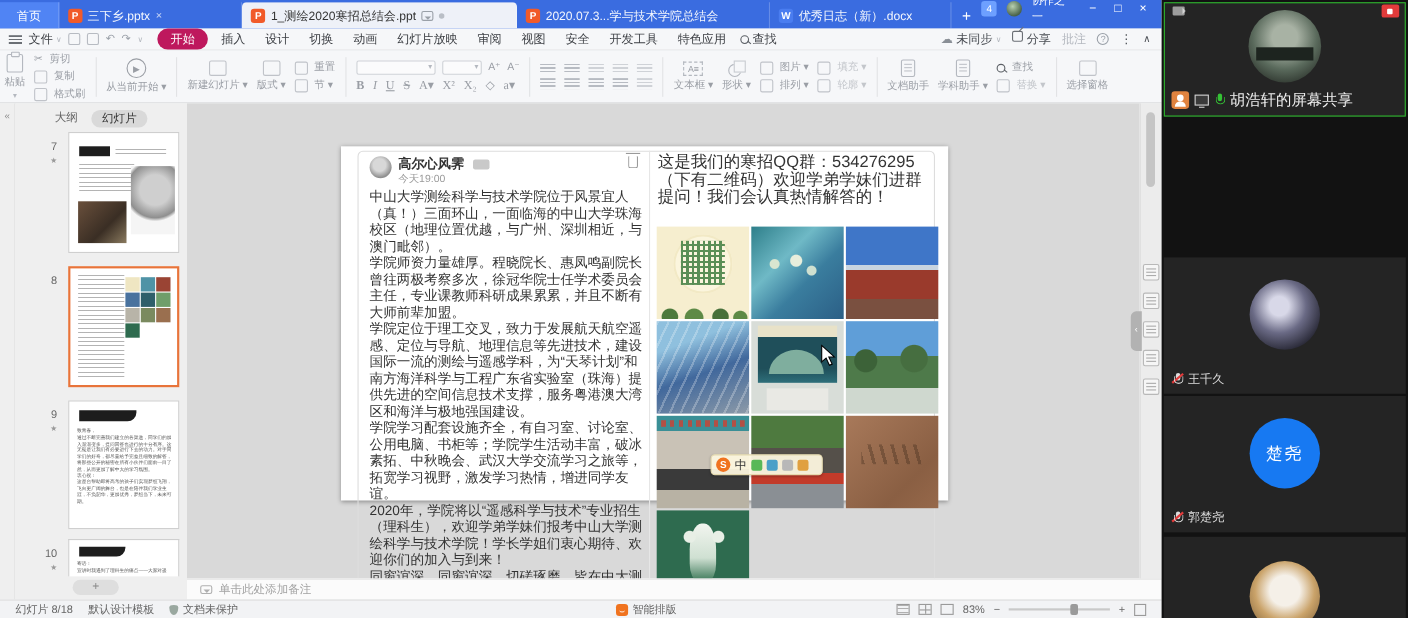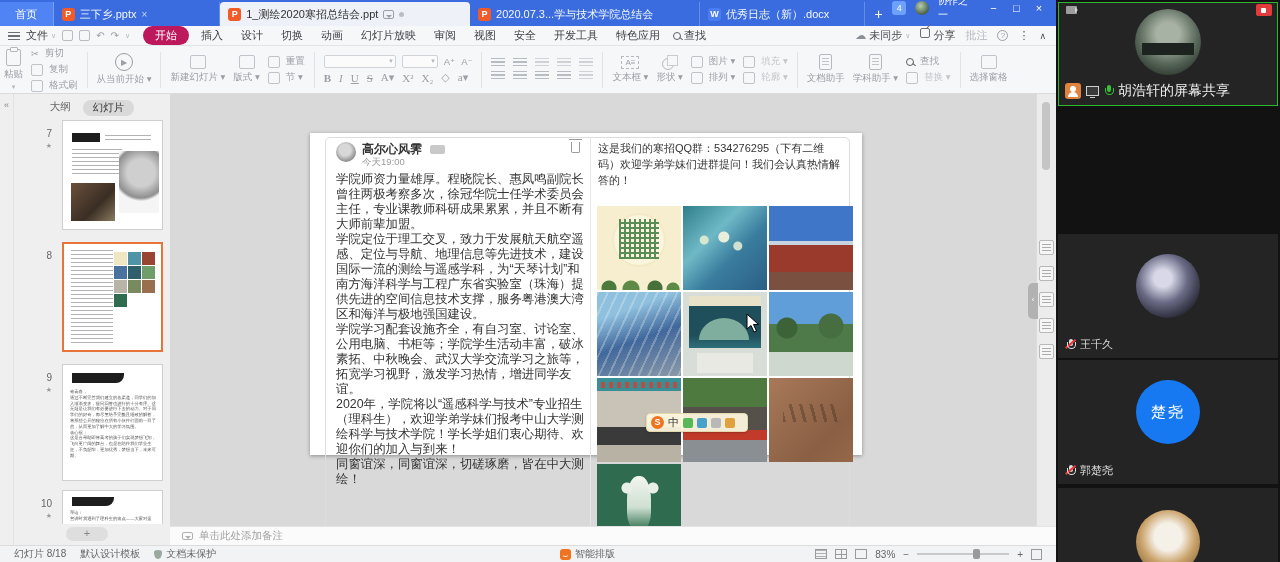--- a/index.html
+++ b/index.html
@@ -101,21 +101,21 @@
   .slide { position:absolute; left:140px; top:3px; width:552px; height:322px; background:#fff; box-shadow:0 1px 4px rgba(0,0,0,.35);margin-top:36px; }
   .post-frame { position:absolute; left:15px; top:4px; width:525px; height:413px; border:1px solid #ddd; border-radius:5px; }
   .col-div { position:absolute; left:280px; top:4px; width:1px; height:413px; background:#e6e6e6; }
   .post-avatar { position:absolute; left:26px; top:9px; width:20px; height:20px; border-radius:50%; background:radial-gradient(circle at 45% 40%,#d8d8d8 0 35%,#8f8f8f 70%,#c9c9c9); }
   .post-author { position:absolute; left:52px; top:8px; font-size:12px; font-weight:bold; color:#333; }
   .post-badge { position:absolute; left:120px; top:12px; width:15px; height:9px; background:#c9c9c9; border-radius:2px; }
   .post-time { position:absolute; left:52px; top:23px; font-size:9.5px; color:#9a9a9a; }
   .trash { position:absolute; left:261px; top:9px; width:9px; height:11px; border:1.2px solid #9a9a9a; border-top:none; border-radius:0 0 2px 2px; }
   .trash::before { content:""; position:absolute; left:-3px; top:-3px; width:13px; height:1.4px; background:#9a9a9a; }
   .post-text { position:absolute; left:26px; top:39px; width:253px; font-size:12.4px; line-height:15px; color:#333; }
-  .intro-text { position:absolute; left:288px; top:7px; width:248px; font-size:11px; line-height:16px; color:#333; }
+  .intro-text { position:absolute; left:288px; top:7px; width:248px; font-size:15px; line-height:16px; color:#333; }
   .pgrid { position:absolute; left:287px; top:73px; width:256px; }
   .pcell { position:absolute; width:84px; height:84px; overflow:hidden; }
 
   .cell-qr { background:#f6eecf; }
   .cell-qr::before { content:""; position:absolute; left:15px; top:7px; width:54px; height:54px; border-radius:50%; background:#fbf5dd;
       box-shadow:inset 0 0 0 2px #f2e9c5; }
   .cell-qr::after { content:""; position:absolute; left:22px; top:13px; width:40px; height:40px;
       background:repeating-linear-gradient(0deg,#3f7d3f 0 2px,transparent 2px 5px),repeating-linear-gradient(90deg,#3f7d3f 0 2px,transparent 2px 5px); opacity:.85; }
   .cell-qr .trees { position:absolute; left:0; bottom:0; width:84px; height:16px;
       background:radial-gradient(circle at 12px 14px,#4c7a3c 0 7px,transparent 8px),radial-gradient(circle at 34px 15px,#5d8a46 0 8px,transparent 9px),radial-gradient(circle at 58px 14px,#47703a 0 7px,transparent 8px),radial-gradient(circle at 76px 15px,#5d8a46 0 6px,transparent 7px); }
@@ -485,20 +485,21 @@
       <div class="post-frame"></div>
       <div class="col-div"></div>
 
       <span class="post-avatar"></span>
       <span class="post-author">高尔心风霁</span>
       <span class="post-badge"></span>
       <span class="post-time">今天19:00</span>
       <span class="trash"></span>
 
       <div class="post-text">
+        <div>中山大学测绘科学与技术学院位于风景宜人（真！）三面环山，一面临海的中山大学珠海校区（地理位置优越，与广州、深圳相近，与澳门毗邻）。</div>
         <div>学院师资力量雄厚。程晓院长、惠凤鸣副院长曾往两极考察多次，徐冠华院士任学术委员会主任，专业课教师科研成果累累，并且不断有大师前辈加盟。</div>
         <div>学院定位于理工交叉，致力于发展航天航空遥感、定位与导航、地理信息等先进技术，建设国际一流的测绘与遥感学科，为“天琴计划”和南方海洋科学与工程广东省实验室（珠海）提供先进的空间信息技术支撑，服务粤港澳大湾区和海洋与极地强国建设。</div>
         <div>学院学习配套设施齐全，有自习室、讨论室、公用电脑、书柜等；学院学生活动丰富，破冰素拓、中秋晚会、武汉大学交流学习之旅等，拓宽学习视野，激发学习热情，增进同学友谊。</div>
         <div>2020年，学院将以“遥感科学与技术”专业招生（理科生），欢迎学弟学妹们报考中山大学测绘科学与技术学院！学长学姐们衷心期待、欢迎你们的加入与到来！</div>
         <div>同窗谊深，同窗谊深，切磋琢磨，皆在中大测绘！</div>
       </div>
 
       <div class="intro-text">这是我们的寒招QQ群：534276295（下有二维码）欢迎学弟学妹们进群提问！我们会认真热情解答的！</div>
 
       <div class="pgrid">

